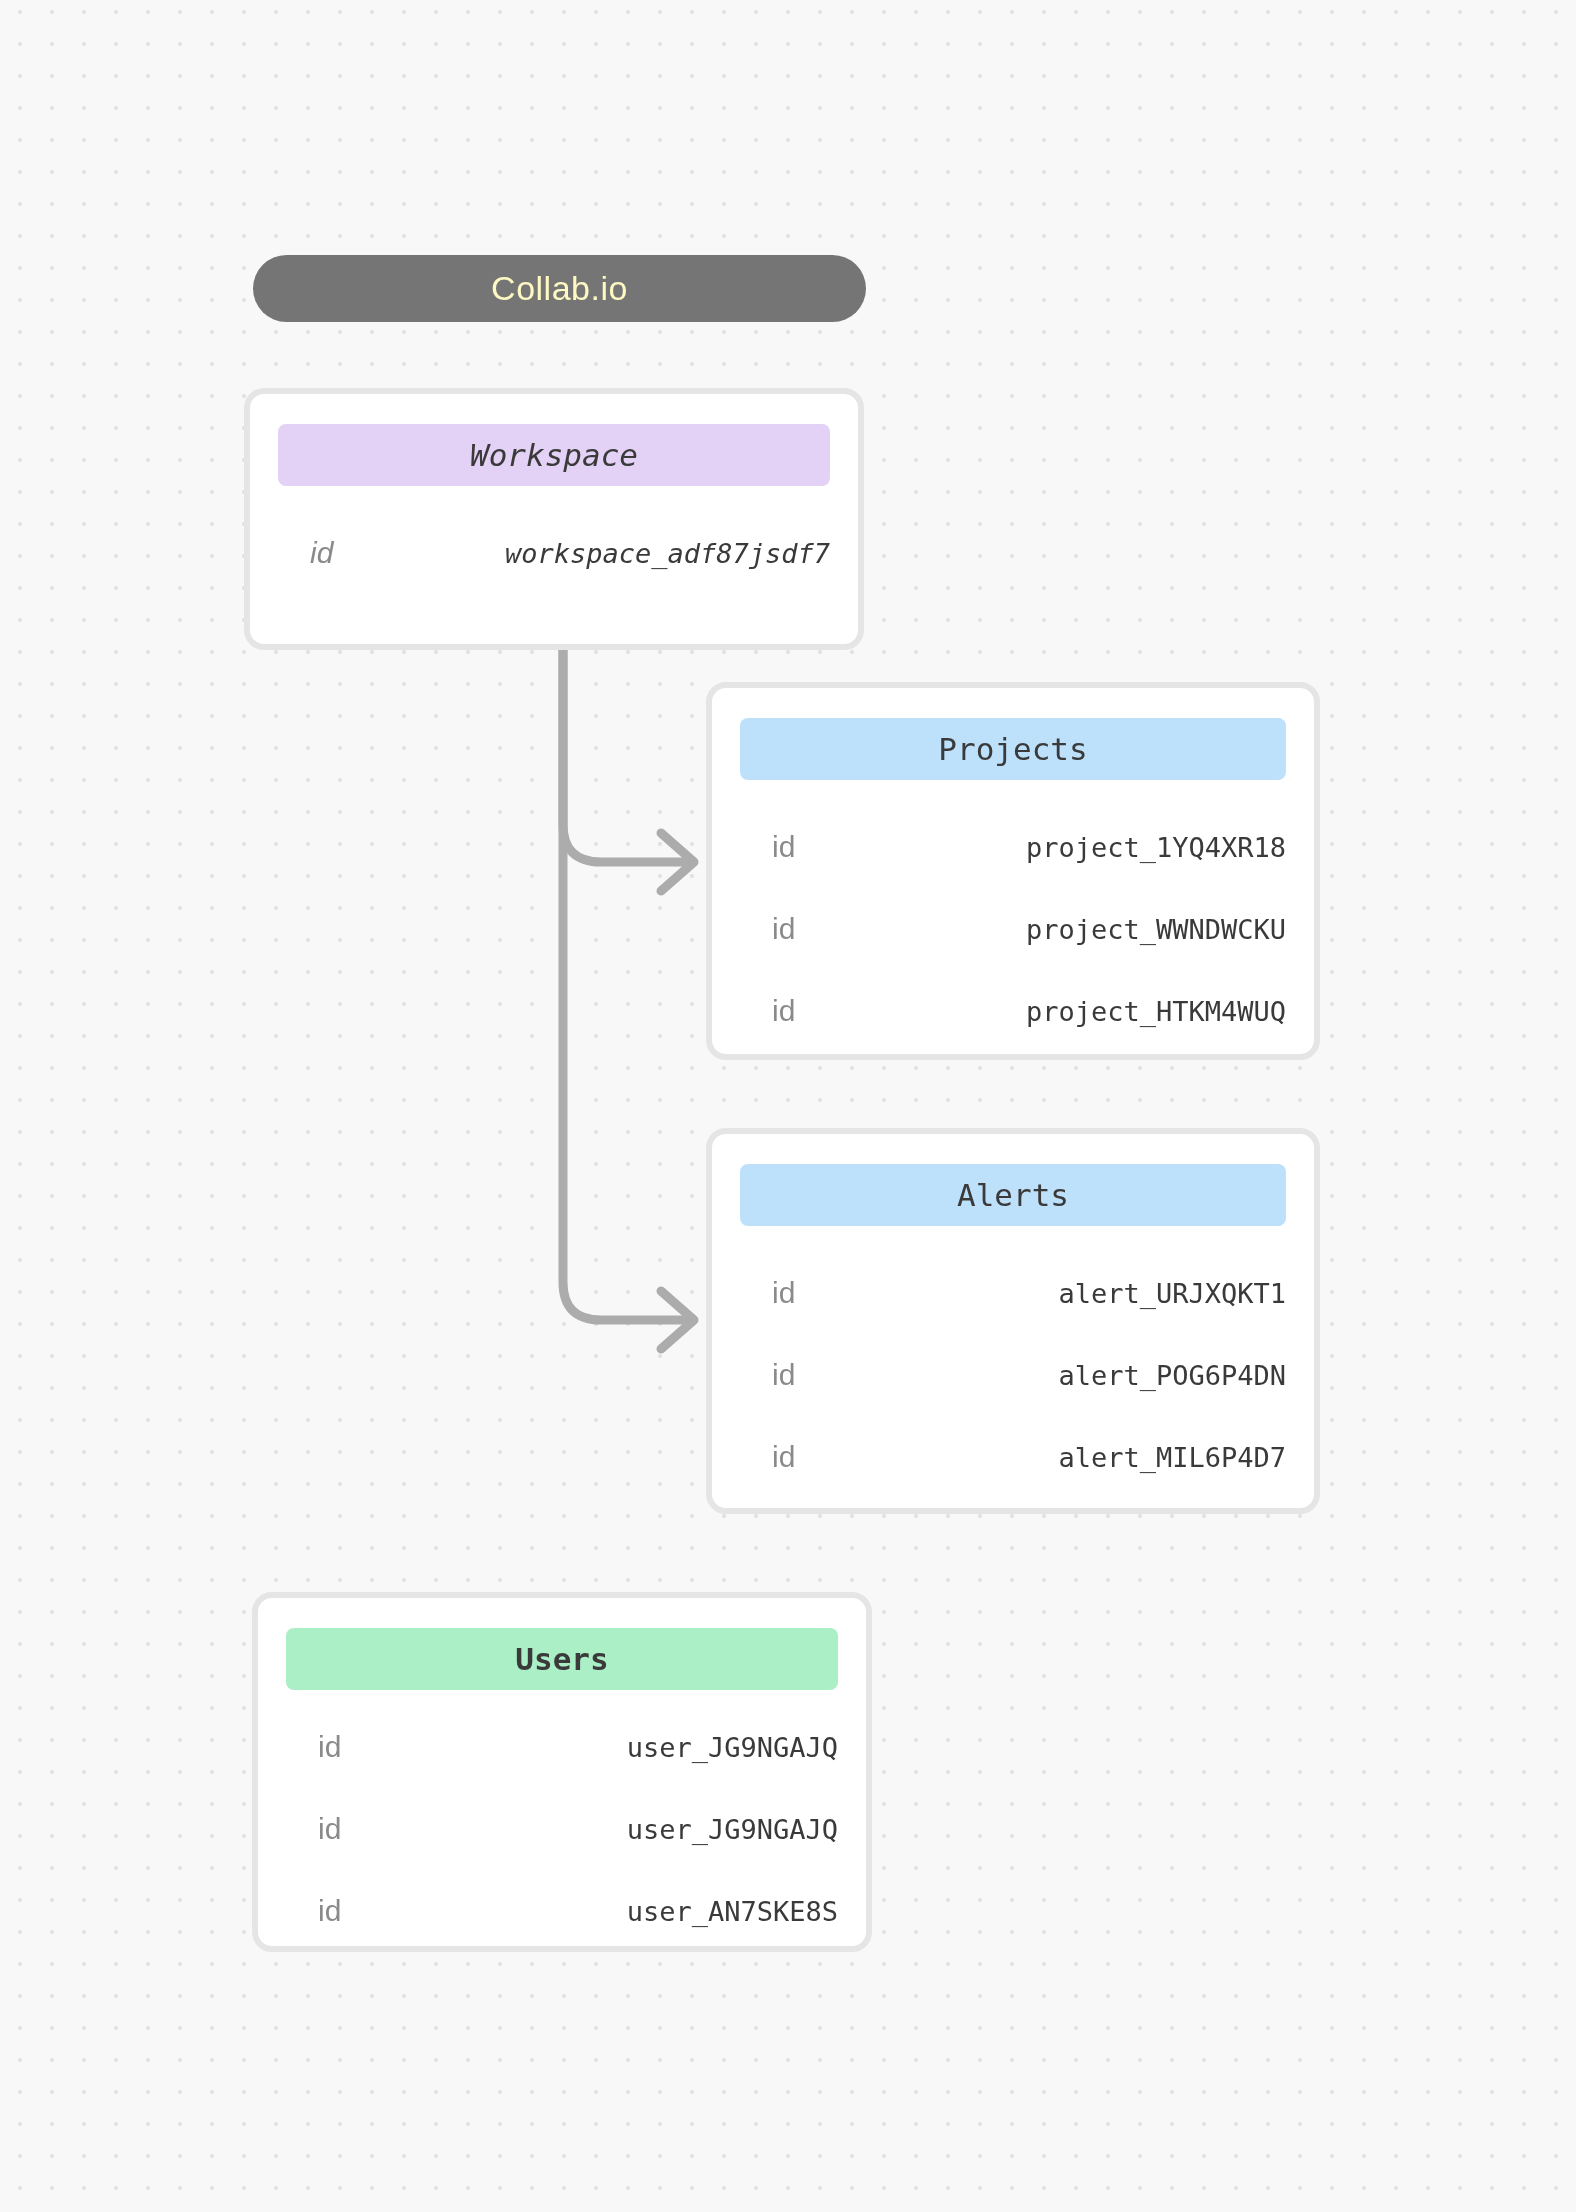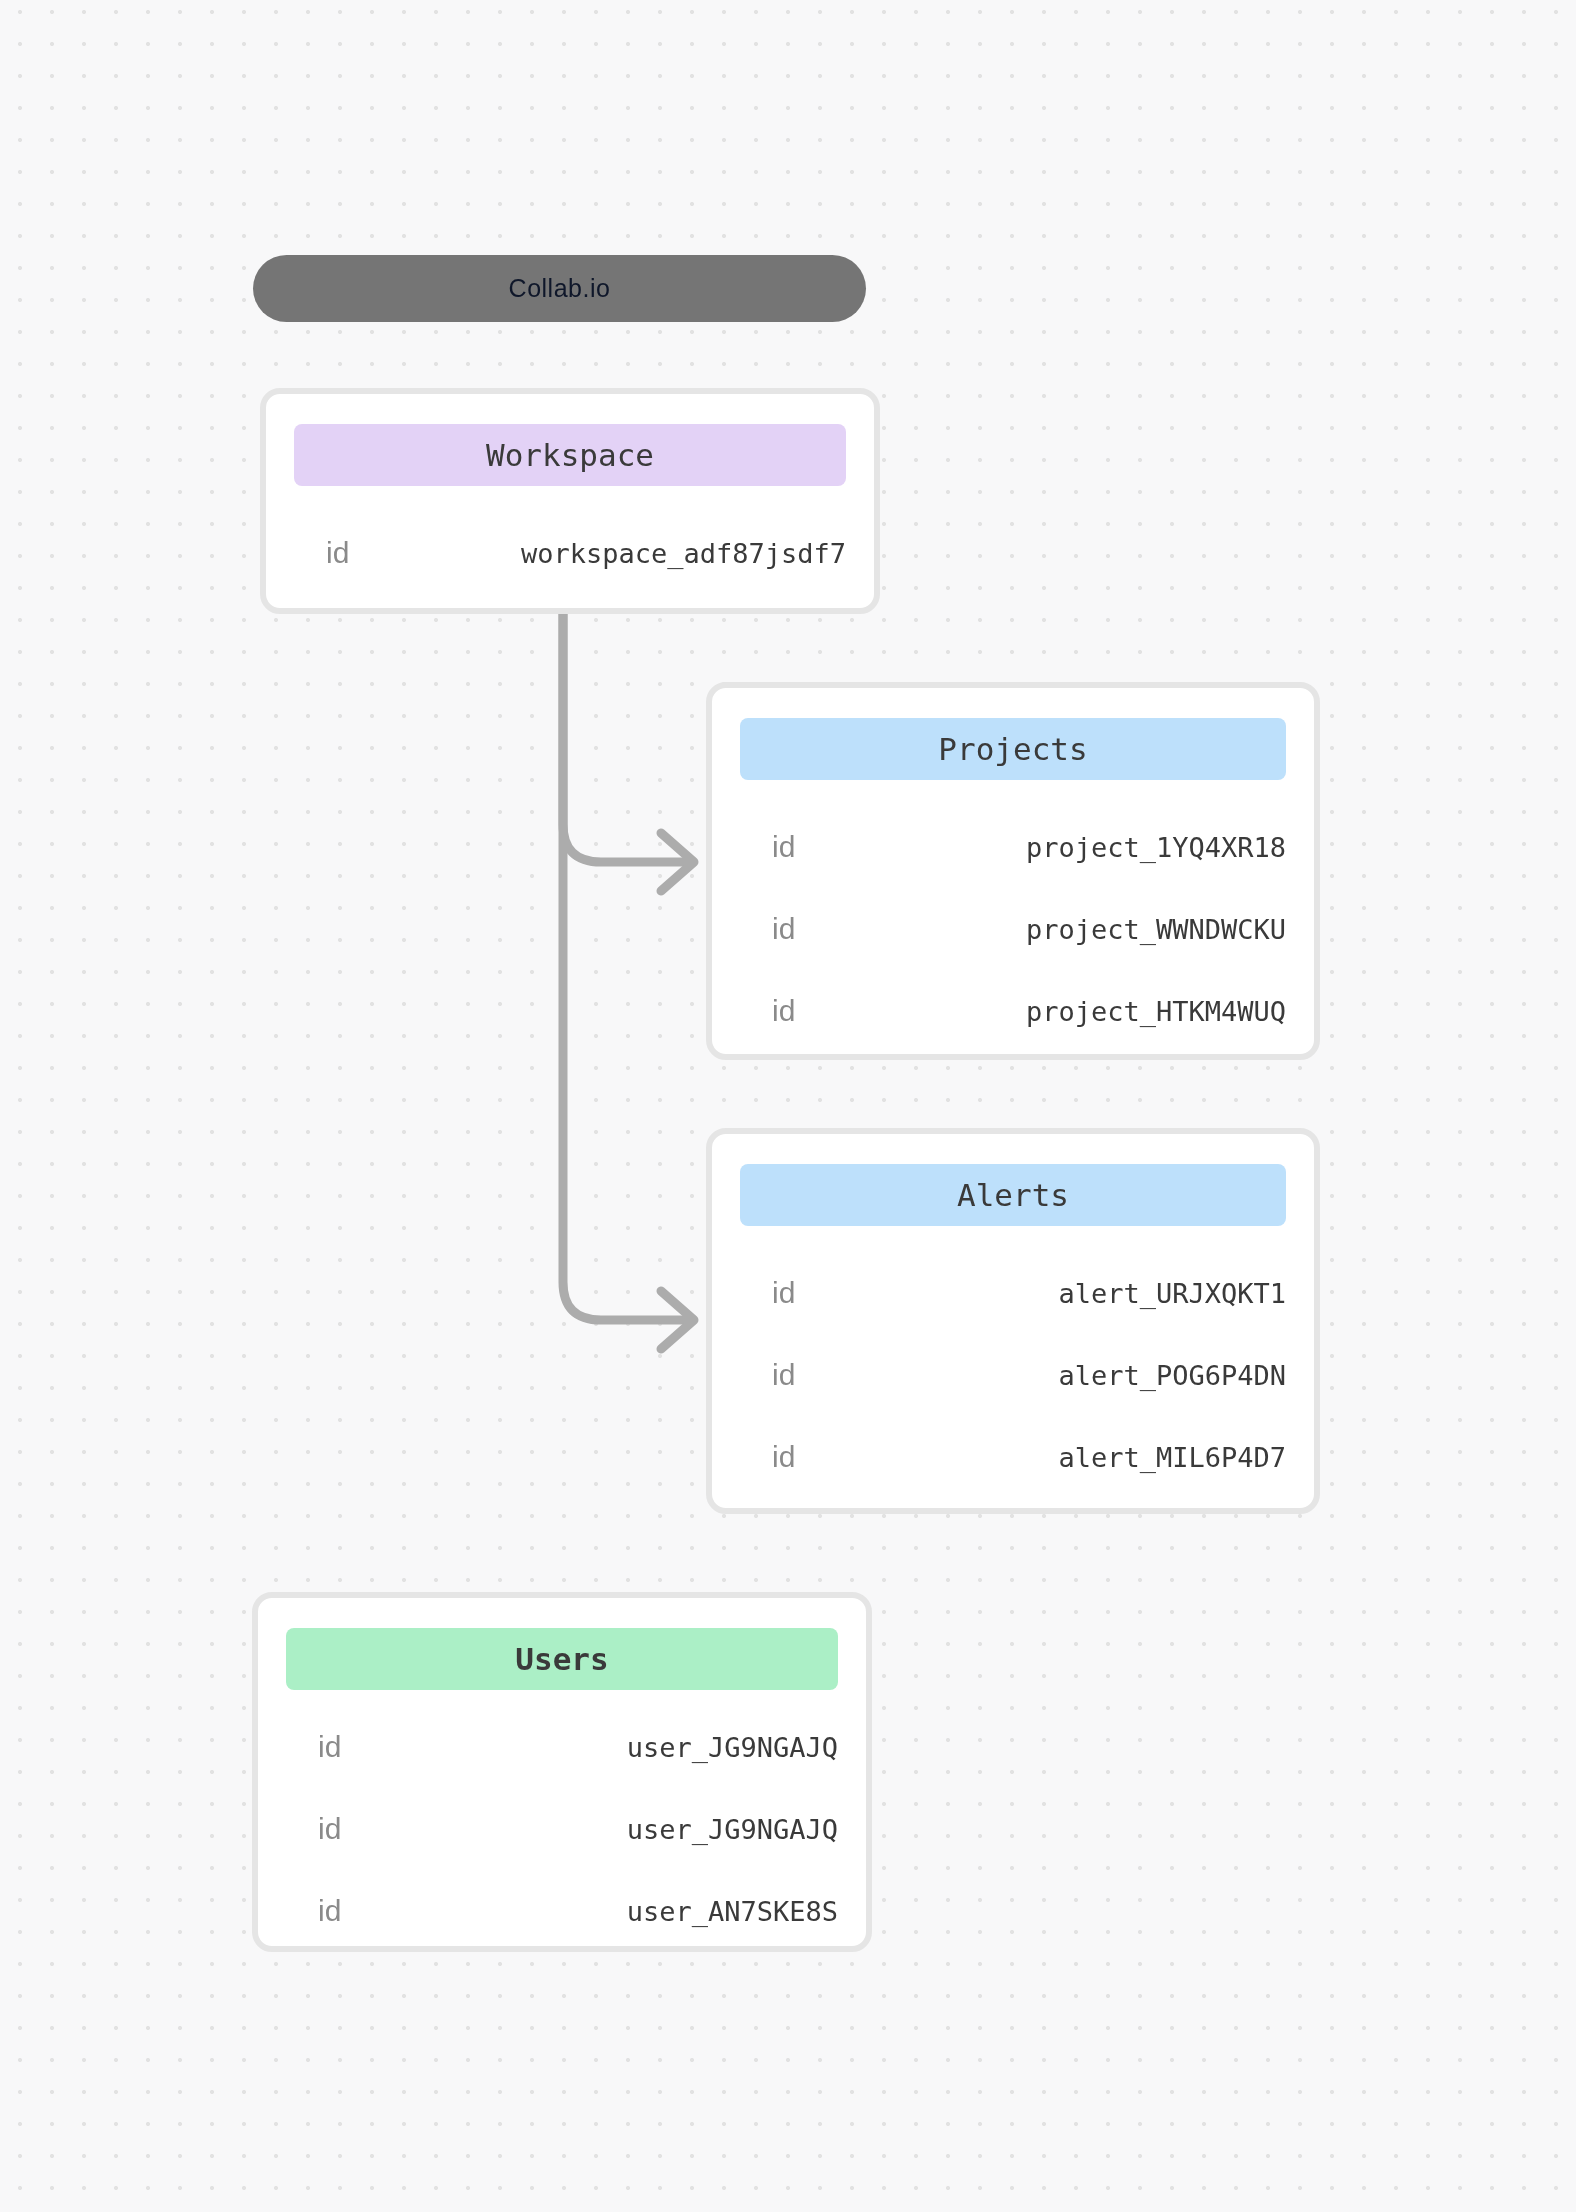--- a/index.html
+++ b/index.html
@@ -11,22 +11,22 @@
     background-size:32px 32px;
     background-position:4px 28px;
     font-family:"Liberation Sans",sans-serif;
     overflow:hidden;
   }
   .pill{
     position:absolute;
     left:253px;top:255px;width:613px;height:67px;
     border-radius:34px;
     display:flex;align-items:center;justify-content:center;
-    font-size:25px;letter-spacing:.5px;
-    color:#0f172a;
+    font-size:34px;letter-spacing:.5px;
+    color:#fef9c3;
   }
   .card{
     position:absolute;
     background:#FFFFFF;
     border:6px solid #E5E5E5;
     border-radius:20px;
     box-sizing:border-box;
     padding:30px 28px 0 28px;
   }
   .card-header{
@@ -42,21 +42,21 @@
     height:82px;
     display:flex;align-items:center;justify-content:space-between;
   }
   .row-label{
     font-size:30px;color:#8A8A8A;
   }
   .row-value{
     font-family:"DejaVu Sans Mono","Liberation Mono",monospace;
     font-size:27px;font-weight:500;color:#3A3A3A;
   }
-  #card-workspace{left:260px;top:388px;width:620px;height:226px;}
+  #card-workspace{left:244px;top:388px;width:620px;height:262px;font-style:italic;}
   #card-projects {left:706px;top:682px;width:614px;height:378px;}
   #card-alerts   {left:706px;top:1128px;width:614px;height:386px;}
   #card-users    {left:252px;top:1592px;width:620px;height:360px;}
   #connectors{
     position:absolute;left:0;top:0;width:1576px;height:2212px;
     pointer-events:none;
   }
 </style>
 </head>
 <body>

